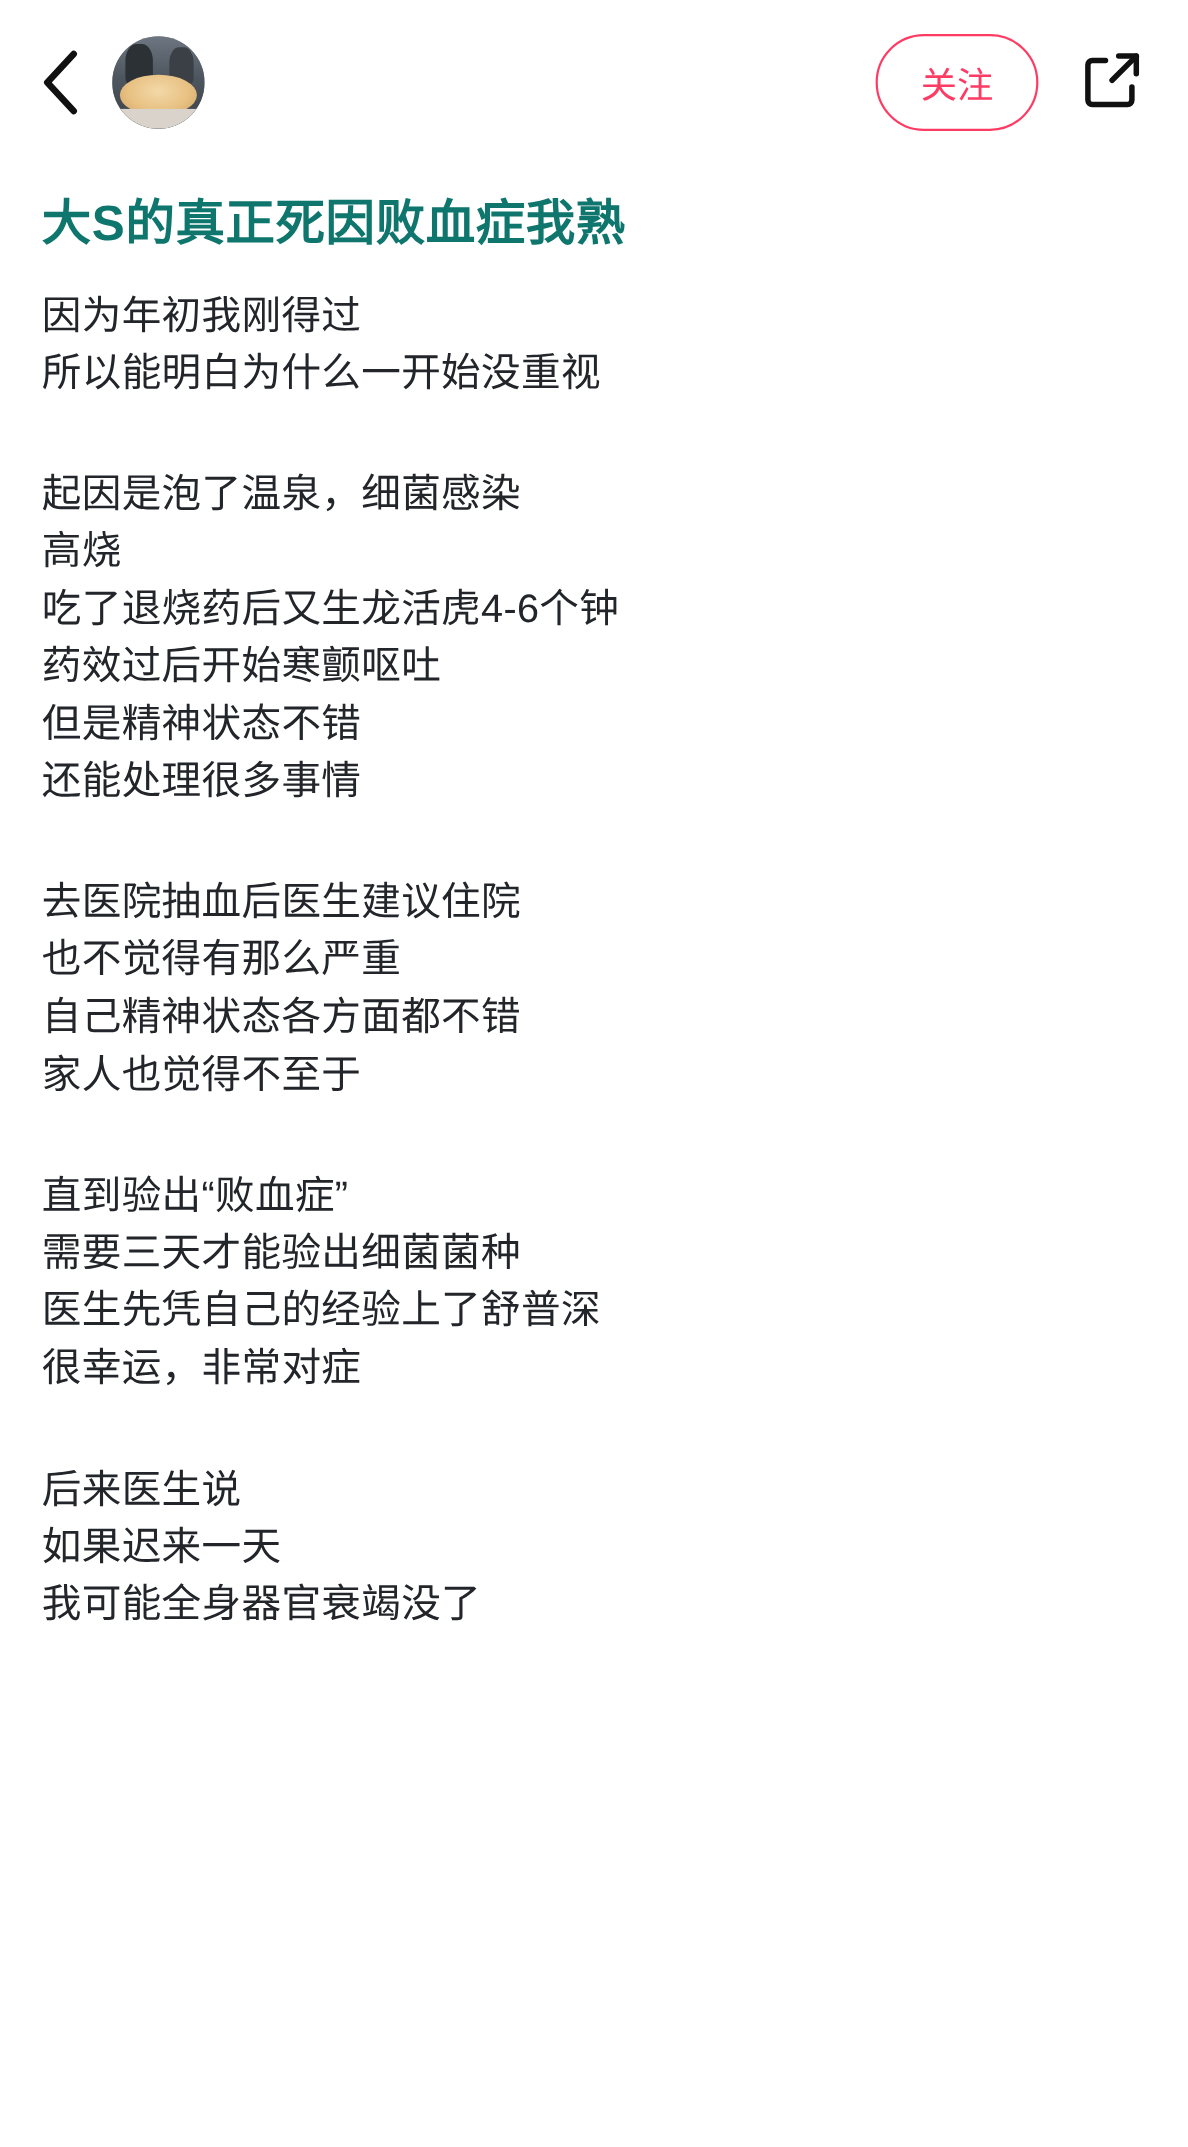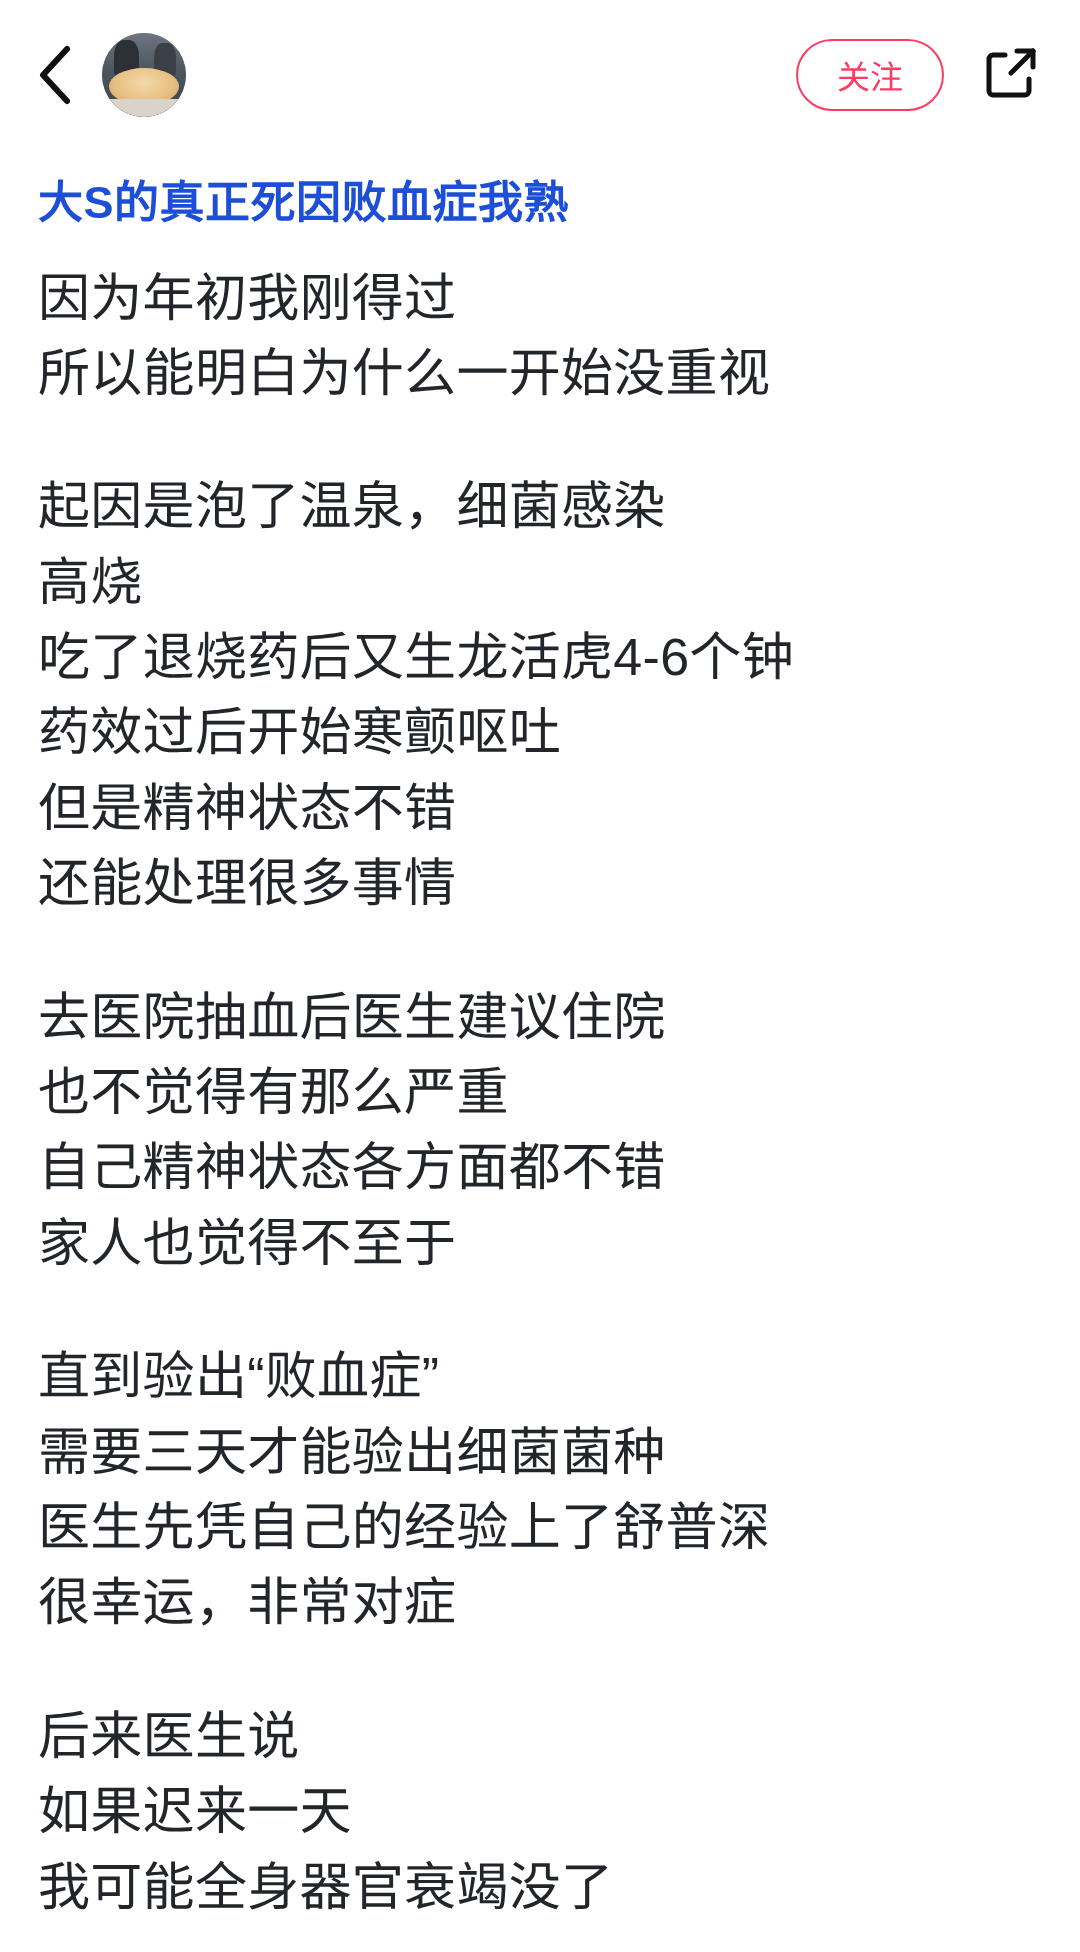--- a/index.html
+++ b/index.html
@@ -93,21 +93,21 @@
     flex: 0 0 auto;
   }
 
   .header-spacer { flex: 1 1 auto; }
 
   .follow-btn {
     border: 2px solid #fe3b63;
     color: #fe3b63;
     background: #ffffff;
     border-radius: 44px;
-    height: 72px;
+    height: 88px;
     min-width: 148px;
     padding: 0 30px;
     font-size: 33px;
     display: flex;
     align-items: center;
     justify-content: center;
     cursor: pointer;
     flex: 0 0 auto;
   }
 
@@ -122,27 +122,27 @@
     flex: 0 0 auto;
   }
 
   
   .content {
     padding: 24px 40px 0 38px;
   }
   .post-title {
     font-size: 45px;
     font-weight: bold;
-    color: #1d4ed8;
+    color: #0f766e;
     letter-spacing: 0.5px;
     line-height: 1.3;
     margin-bottom: 28px;
   }
   .post-body {
-    font-size: 52px;
+    font-size: 36px;
     color: #22252a;
     line-height: 1.45;
     letter-spacing: 0.3px;
     white-space: pre-wrap;
     word-break: break-word;
   }
   .post-body .para { margin: 0; }
   .blank-line { height: 58px; }
 </style>
 </head>

